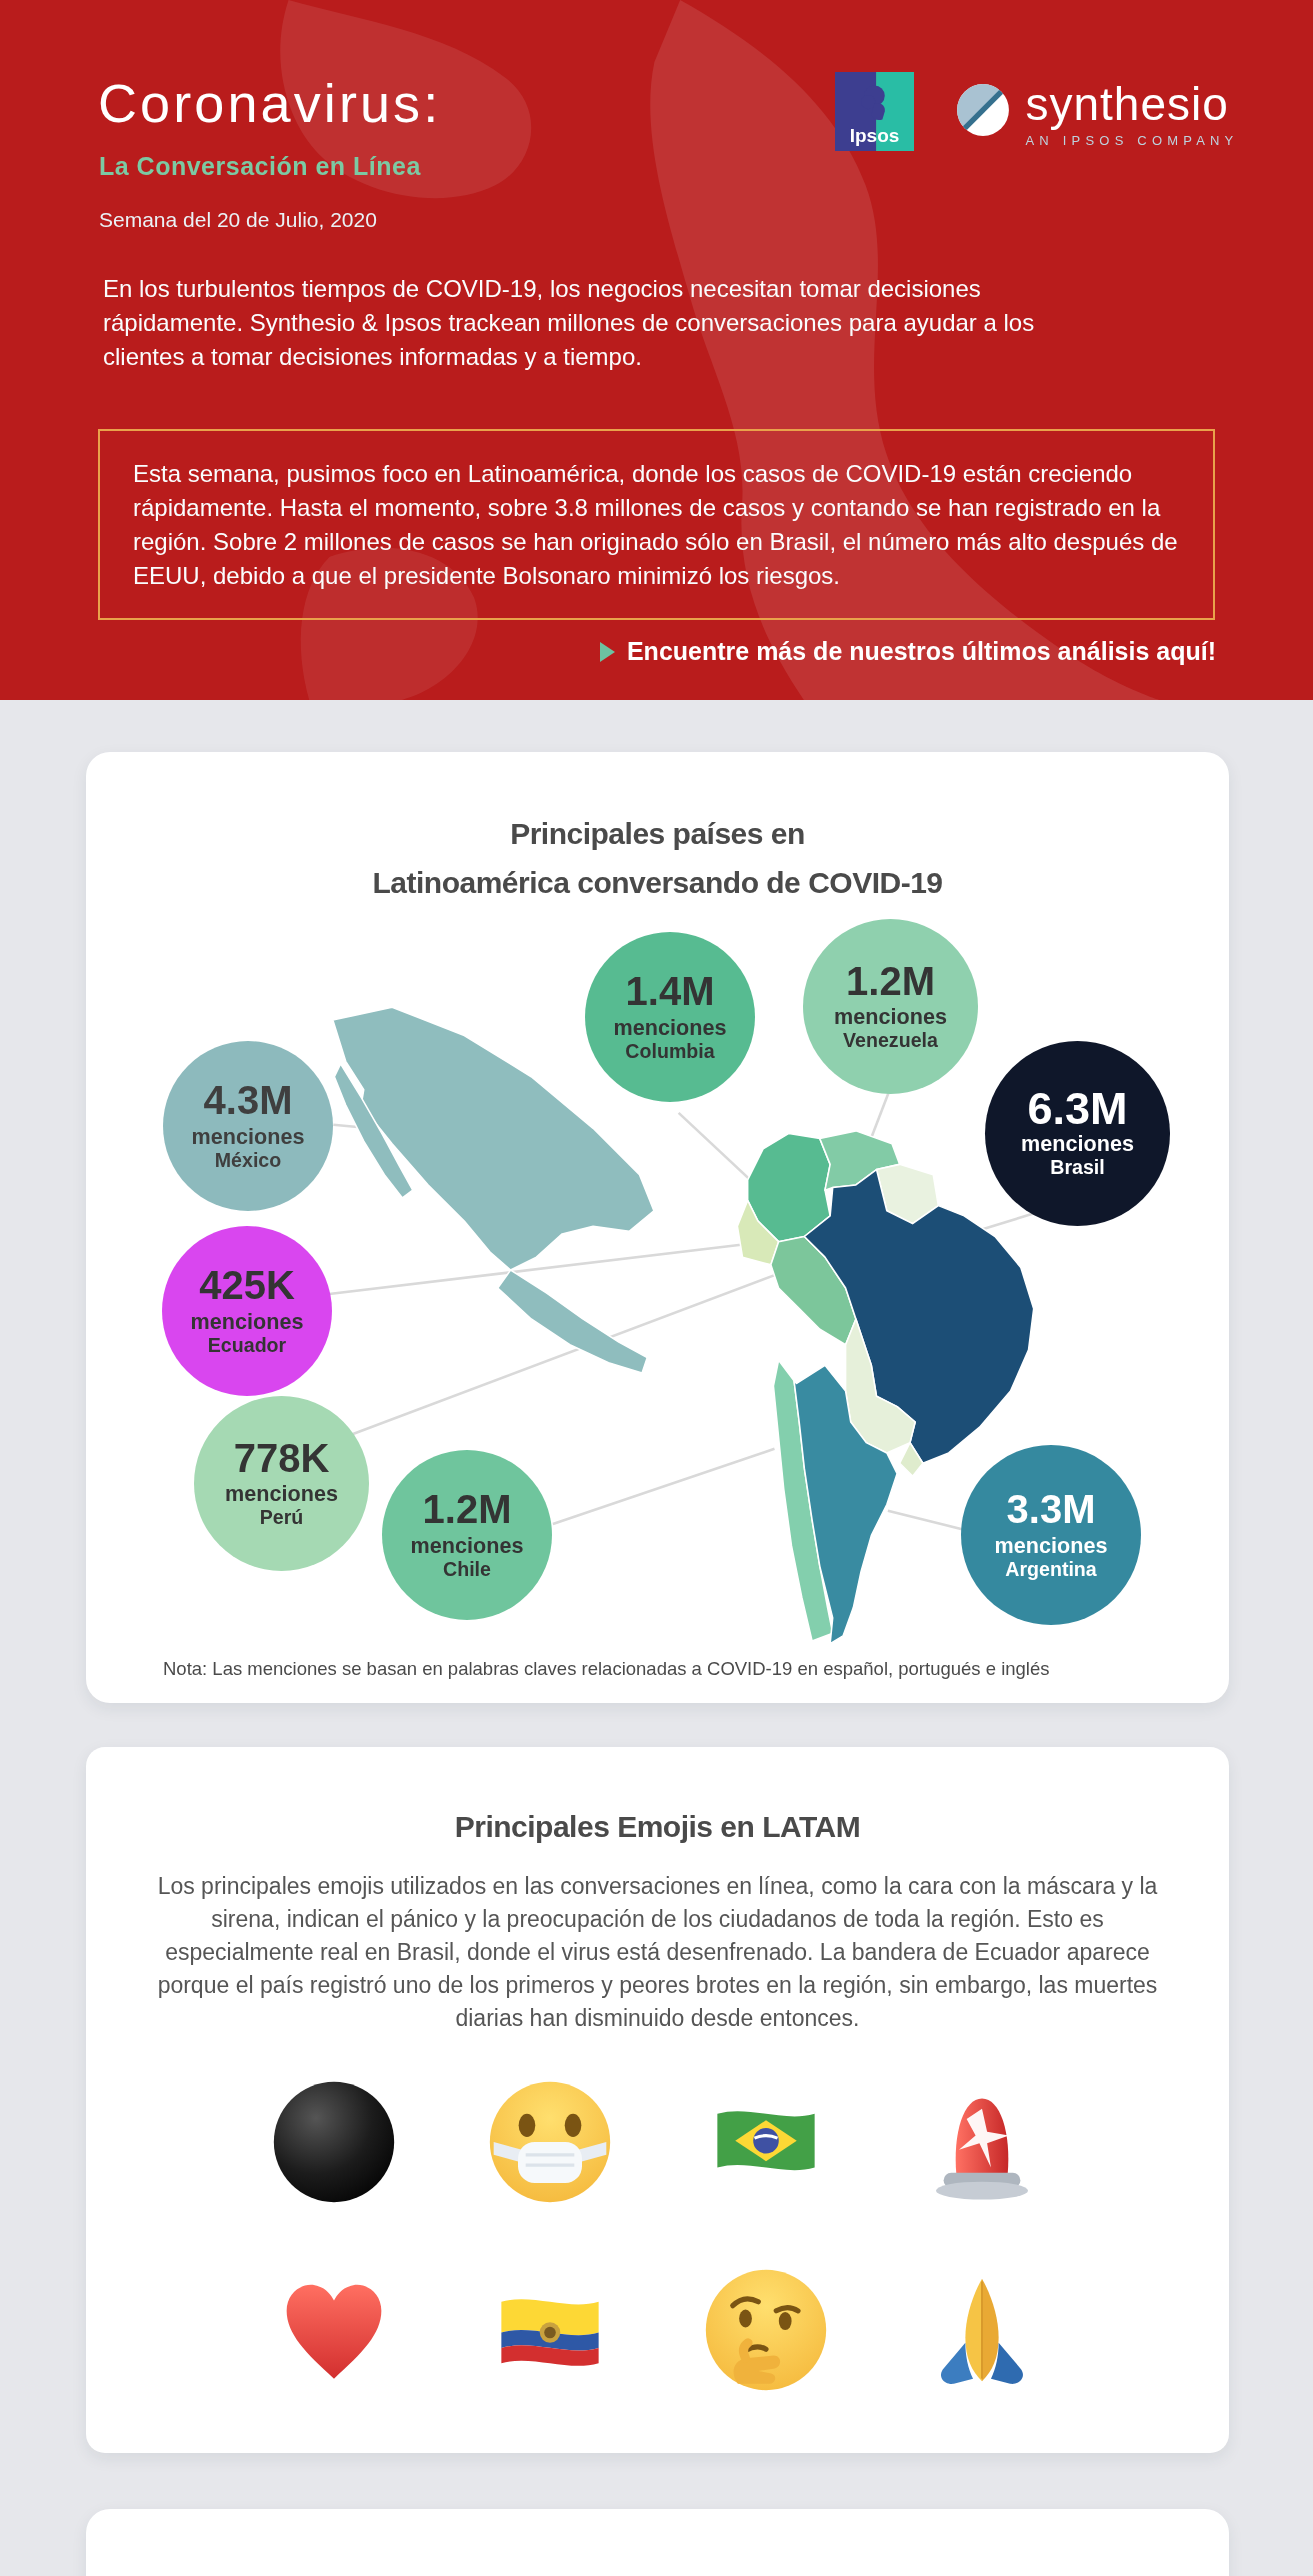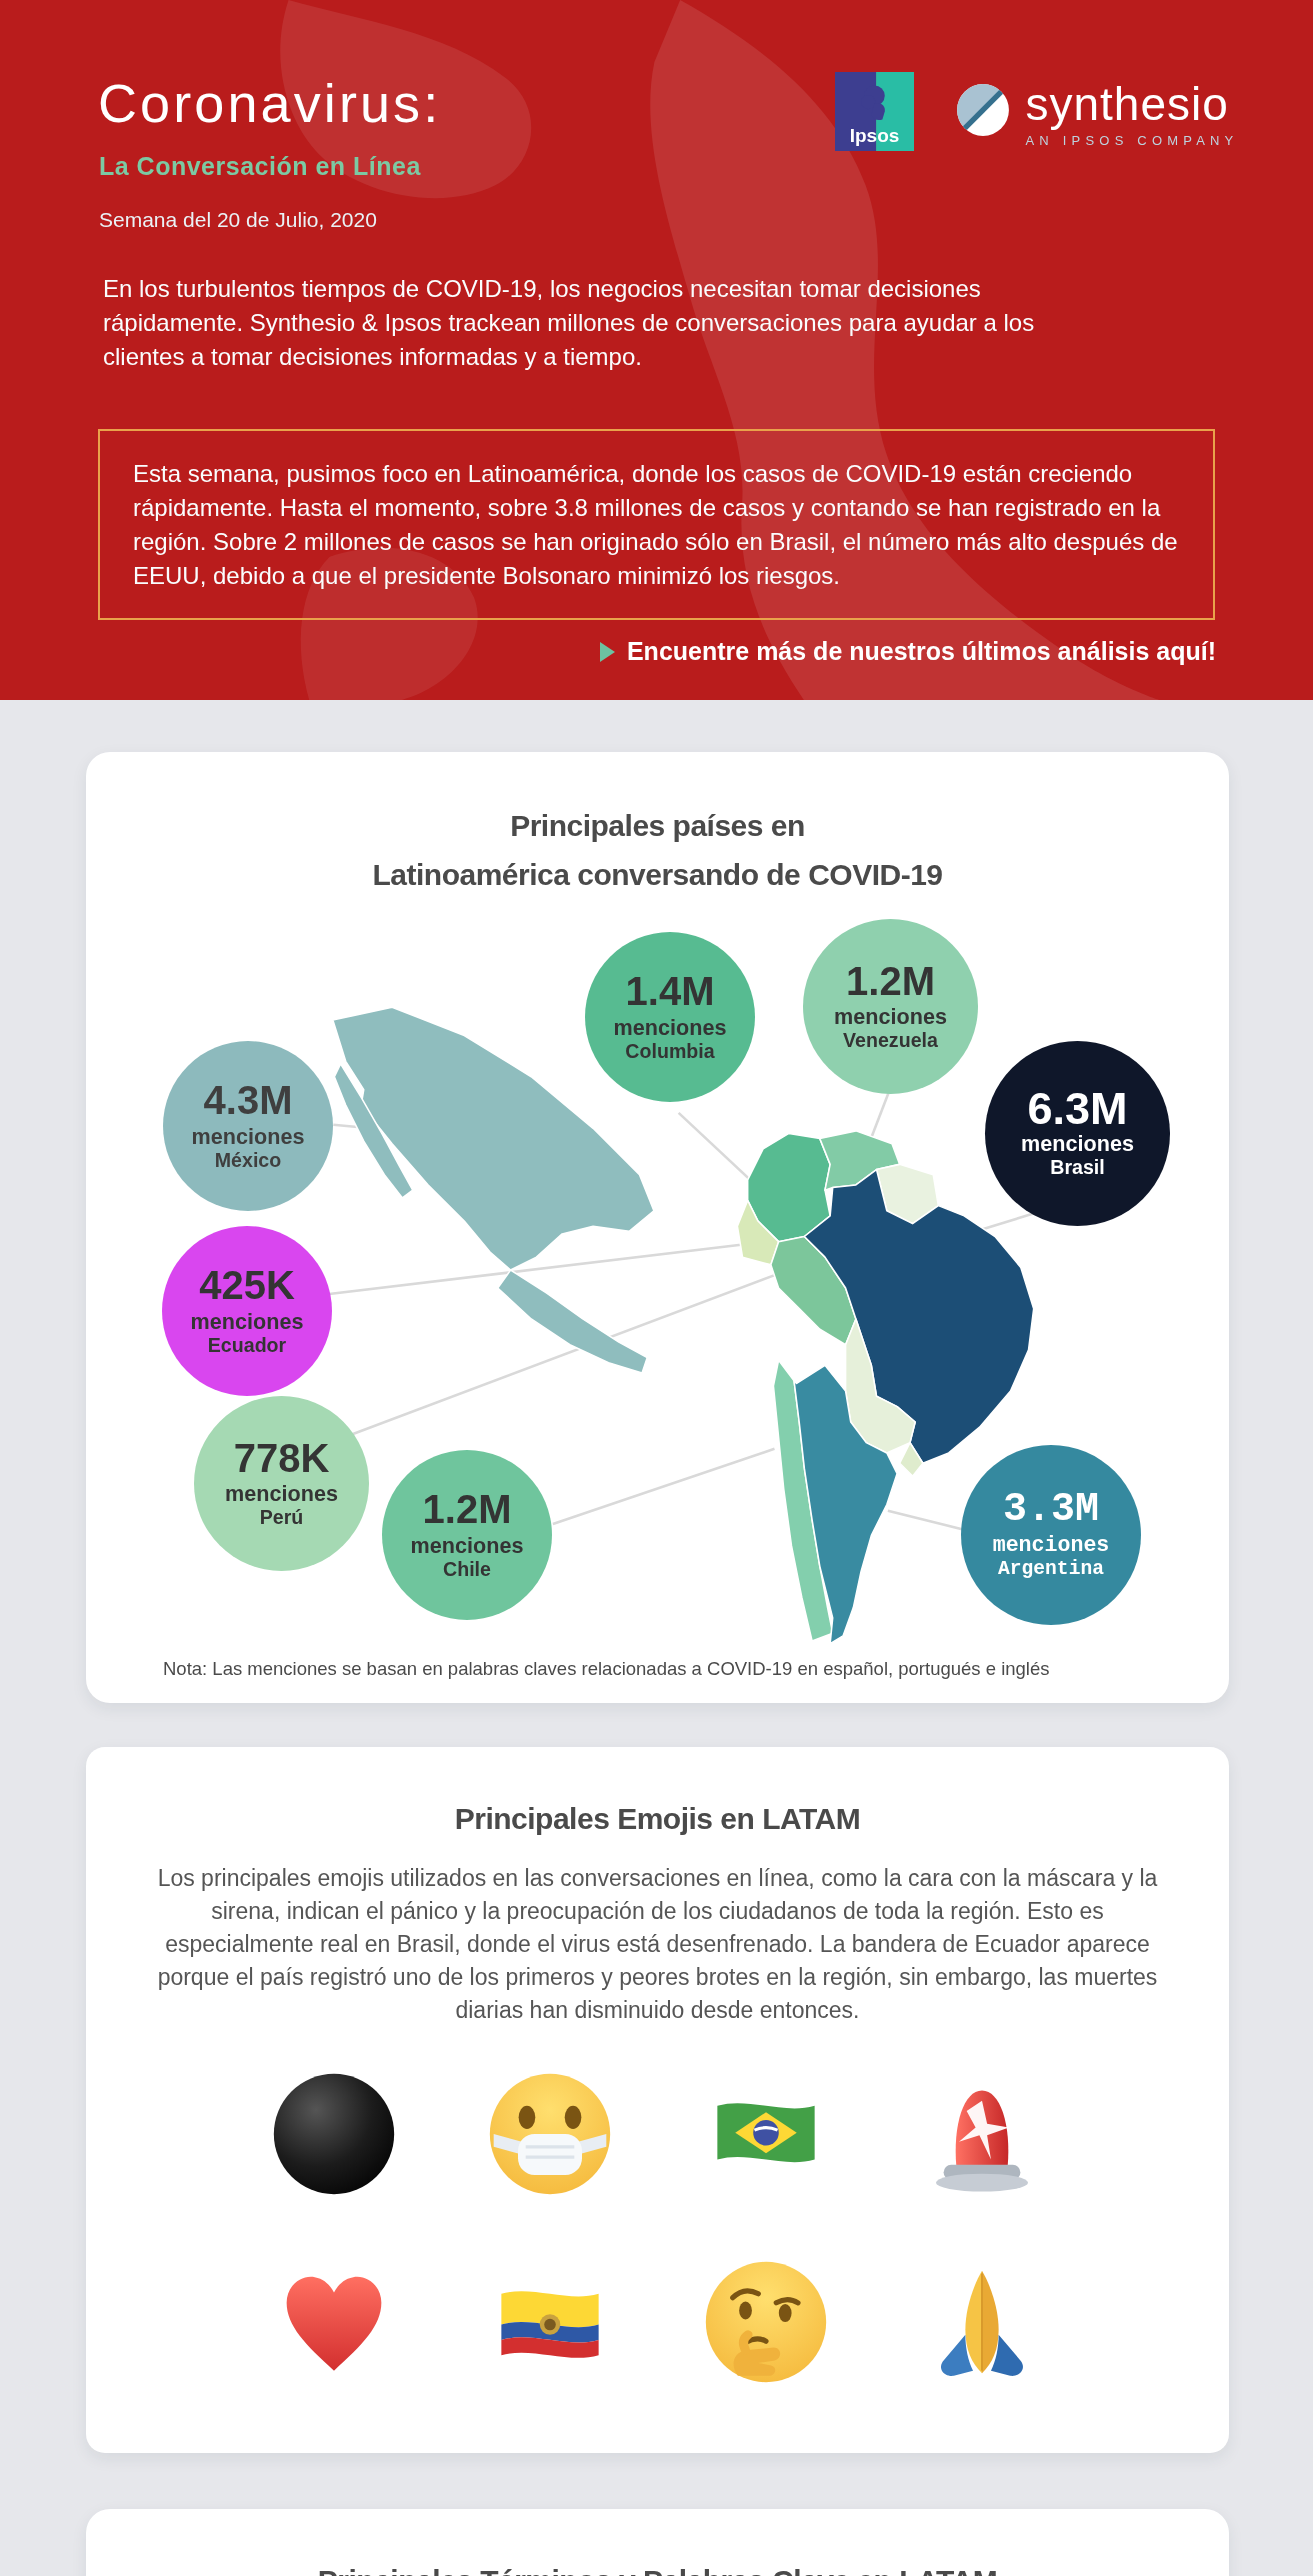--- a/index.html
+++ b/index.html
@@ -24,21 +24,21 @@
   .ipsos-word{position:absolute;left:0;right:0;bottom:4.1px;text-align:center;font-size:19px;font-weight:700;color:#ffffff;}
   .synthesio{position:absolute;left:956px;top:81px;display:flex;align-items:flex-start;gap:15.5px;}
   .syn-icon{width:54px;height:54px;margin-top:2.1px;}
   .syn-text{display:flex;flex-direction:column;}
   .syn-name{font-size:46px;line-height:47px;font-weight:400;letter-spacing:1px;color:#ffffff;}
   .syn-sub{margin-top:5.2px;font-size:13px;letter-spacing:5.2px;color:#bdd3de;align-self:flex-end;}
 
   
   .card{position:absolute;left:86px;width:1143px;background:#ffffff;border-radius:24px;
         box-shadow:0 5.2px 15.5px rgba(30,45,60,.08);}
-  .card-title{margin:0;text-align:center;font-weight:700;color:#4a4a4a;font-size:30px;line-height:50px;letter-spacing:-0.5px;}
+  .card-title{margin:8px;text-align:center;font-weight:700;color:#4a4a4a;font-size:30px;line-height:50px;letter-spacing:-0.5px;}
 
   
   .card-map{top:752px;height:951px;}
   .card-map .card-title{padding-top:49px;line-height:49px;}
   .map-svg{position:absolute;left:0;top:0;width:1143px;height:951px;}
   .bubble{position:absolute;border-radius:50%;display:flex;flex-direction:column;align-items:center;justify-content:center;text-align:center;}
   .bubble .bv{font-size:40px;font-weight:700;line-height:41px;}
   .bubble .bl{font-size:21.6px;font-weight:700;line-height:25px;margin-top:2.1px;}
   .bubble .bc{font-size:19.6px;font-weight:700;line-height:23px;}
   .b-mexico{left:77px;top:289px;width:170px;height:170px;}
@@ -184,21 +184,21 @@
     <div class="bubble b-peru" style="background: rgb(165, 217, 179); color: rgb(52, 52, 52);">
       <div class="bv">778K</div>
       <div class="bl">menciones</div>
       <div class="bc">Perú</div>
     </div>
     <div class="bubble b-chile" style="background: rgb(111, 197, 157); color: rgb(52, 52, 52);">
       <div class="bv">1.2M</div>
       <div class="bl">menciones</div>
       <div class="bc">Chile</div>
     </div>
-    <div class="bubble b-argentina" style="background: rgb(53, 137, 159); color: rgb(255, 255, 255); font-family: Liberation Mono, monospace;">
+    <div class="bubble b-argentina" style="background: rgb(53, 137, 159); color: rgb(255, 255, 255);">
       <div class="bv">3.3M</div>
       <div class="bl">menciones</div>
       <div class="bc">Argentina</div>
     </div>
 
     <p class="map-note">Nota: Las menciones se basan en palabras claves relacionadas a COVID-19 en español, portugués e inglés</p>
   </section>
 
   <section class="card card-emoji">
     <h2 class="card-title">Principales Emojis en LATAM</h2>

